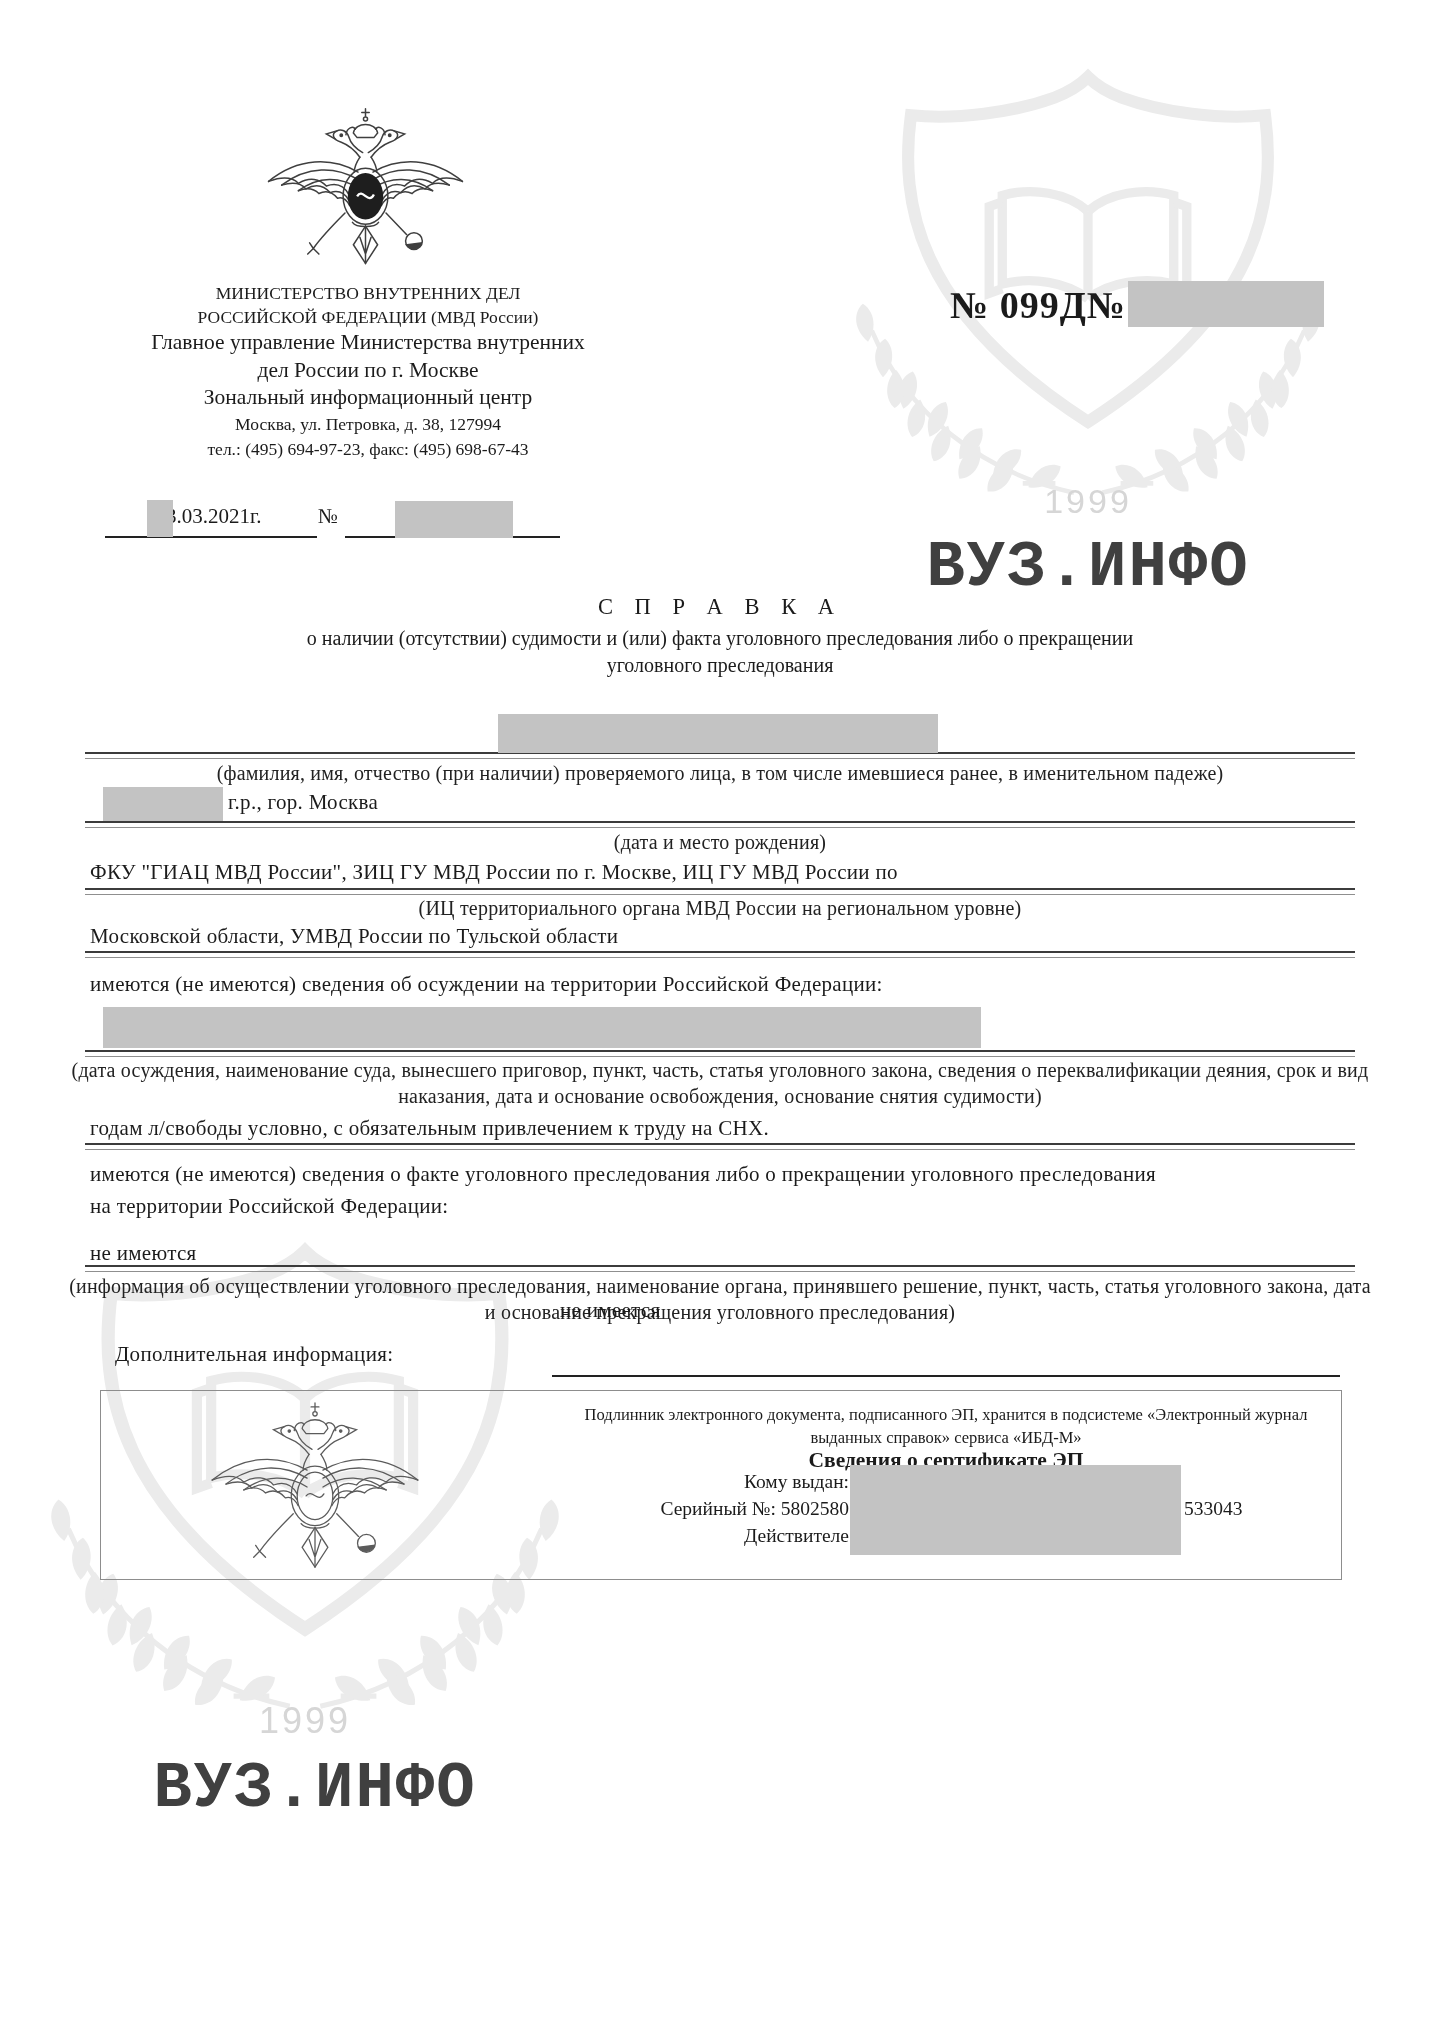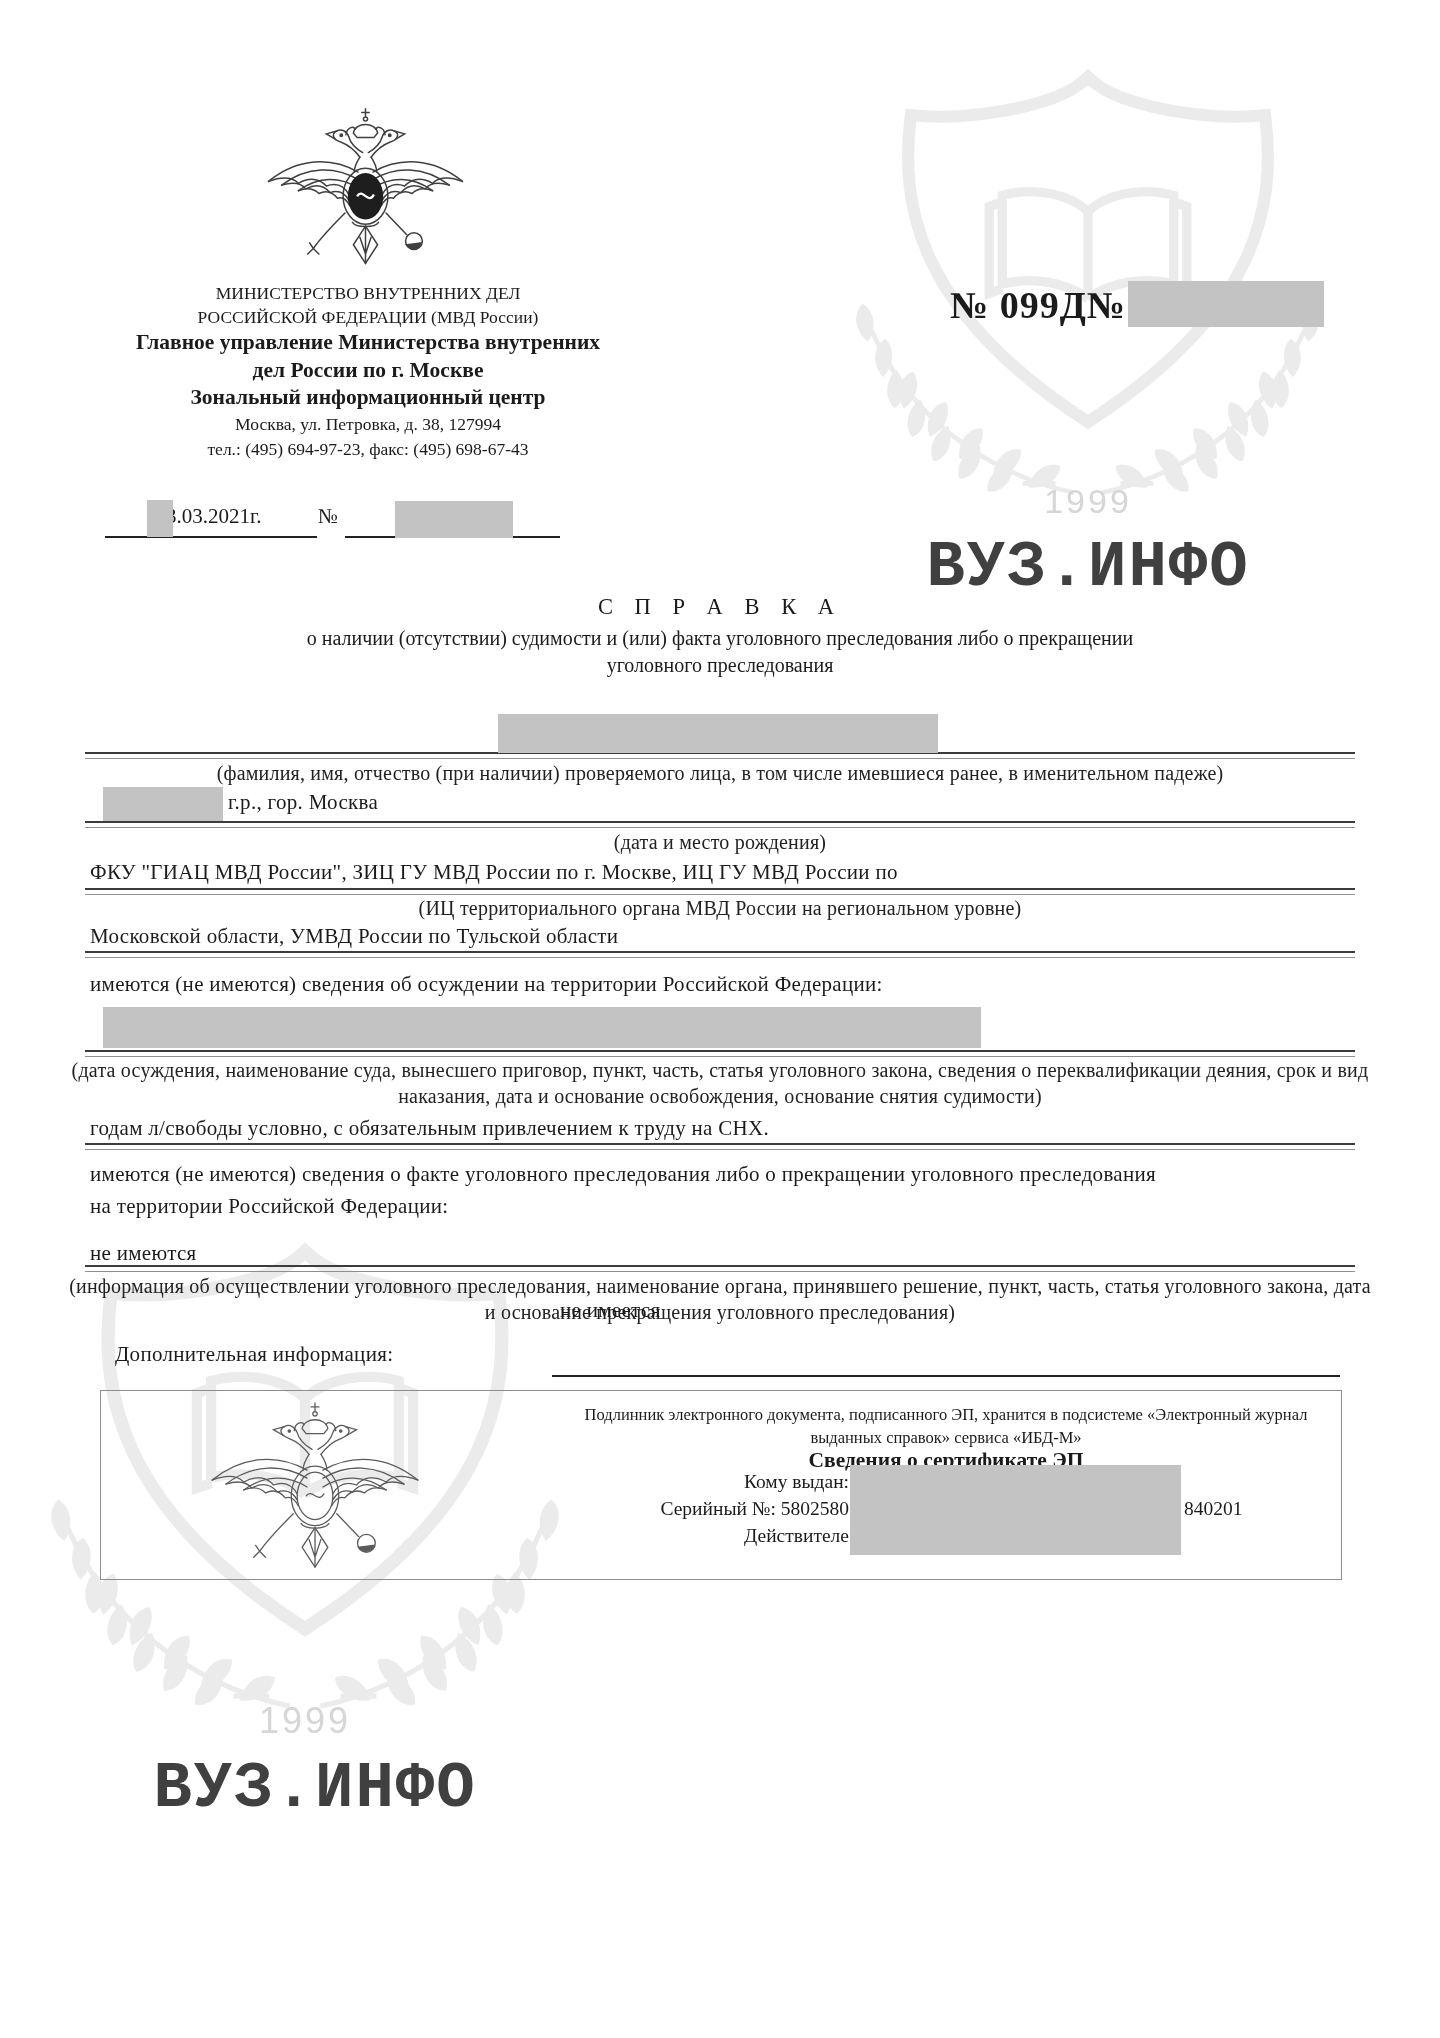--- a/index.html
+++ b/index.html
@@ -10,21 +10,21 @@
   .body-txt{font-size:21px;letter-spacing:.3px;}
   .cap{font-size:20px;letter-spacing:.2px;color:#222;}
   .rule{position:absolute;z-index:2;height:4px;border-top:2px solid #3c3c3c;border-bottom:1px solid #8f8f8f;}
   .rule-thin{position:absolute;z-index:2;height:2px;background:#222;}
   .redact{position:absolute;background:#c3c3c3;z-index:3;}
   .wm{position:absolute;z-index:0;}
   .wm-year{position:absolute;font-family:"Liberation Sans",sans-serif;color:#d6d6d6;letter-spacing:3px;}
   .wm-brand{position:absolute;font-family:Liberation Mono, monospace;font-weight:800;color:#404040;letter-spacing:2px;}
   .hdr{position:absolute;left:88px;top:281px;width:560px;text-align:center;z-index:2;}
   .hdr .s{font-size:17.5px;line-height:24px;}
-  .hdr .b{font-size:21.5px;font-weight:bold;line-height:27.5px;}
+  .hdr .b{font-size:21.5px;font-weight:normal;line-height:27.5px;}
   .hdr .a{font-size:17.5px;line-height:25px;}
   .sigblock{position:absolute;left:100px;top:1390px;width:1240px;height:188px;
             border:1px solid #8d8d8d;z-index:1;}
   .sigblock .t{z-index:2;}
   .small{font-size:16.5px;}
   .docnum{font-size:38px;font-weight:bold;letter-spacing:1px;text-align:right;}
   svg{display:block;}
 </style>
 </head>
 <body>
@@ -223,18 +223,18 @@
         <path d="M96,128 C100,134 120,134 124,128"></path>
         <path d="M110,132 L97,152 L110,172 L123,152 Z"></path>
         <path d="M104,144 L110,162 L116,144 M110,132 V172"></path>
       </g>
     </svg>
     <div class="t small" style="left:845px;top:14px;transform:translateX(-50%);">Подлинник электронного документа, подписанного ЭП, хранится в подсистеме «Электронный журнал</div>
     <div class="t small" style="left:845px;top:37px;transform:translateX(-50%);">выданных справок» сервиса «ИБД-М»</div>
     <div class="t" style="left:845px;top:57px;transform:translateX(-50%);font-size:21.5px;font-weight:bold;">Сведения о сертификате ЭП</div>
     <div class="t" style="right:492px;top:80px;font-size:19.5px;">Кому выдан:</div>
     <div class="t" style="right:492px;top:107px;font-size:19.5px;">Серийный №: 5802580</div>
-    <div class="t" style="left:1083px;top:107px;font-size:19.5px;">840201</div>
+    <div class="t" style="left:1083px;top:107px;font-size:19.5px;">533043</div>
     <div class="t" style="right:492px;top:134px;font-size:19.5px;">Действителе</div>
     <div class="redact" style="left:749px;top:74px;width:331px;height:90px;"></div>
   </div>
 
 </div>
 
 </body></html>

